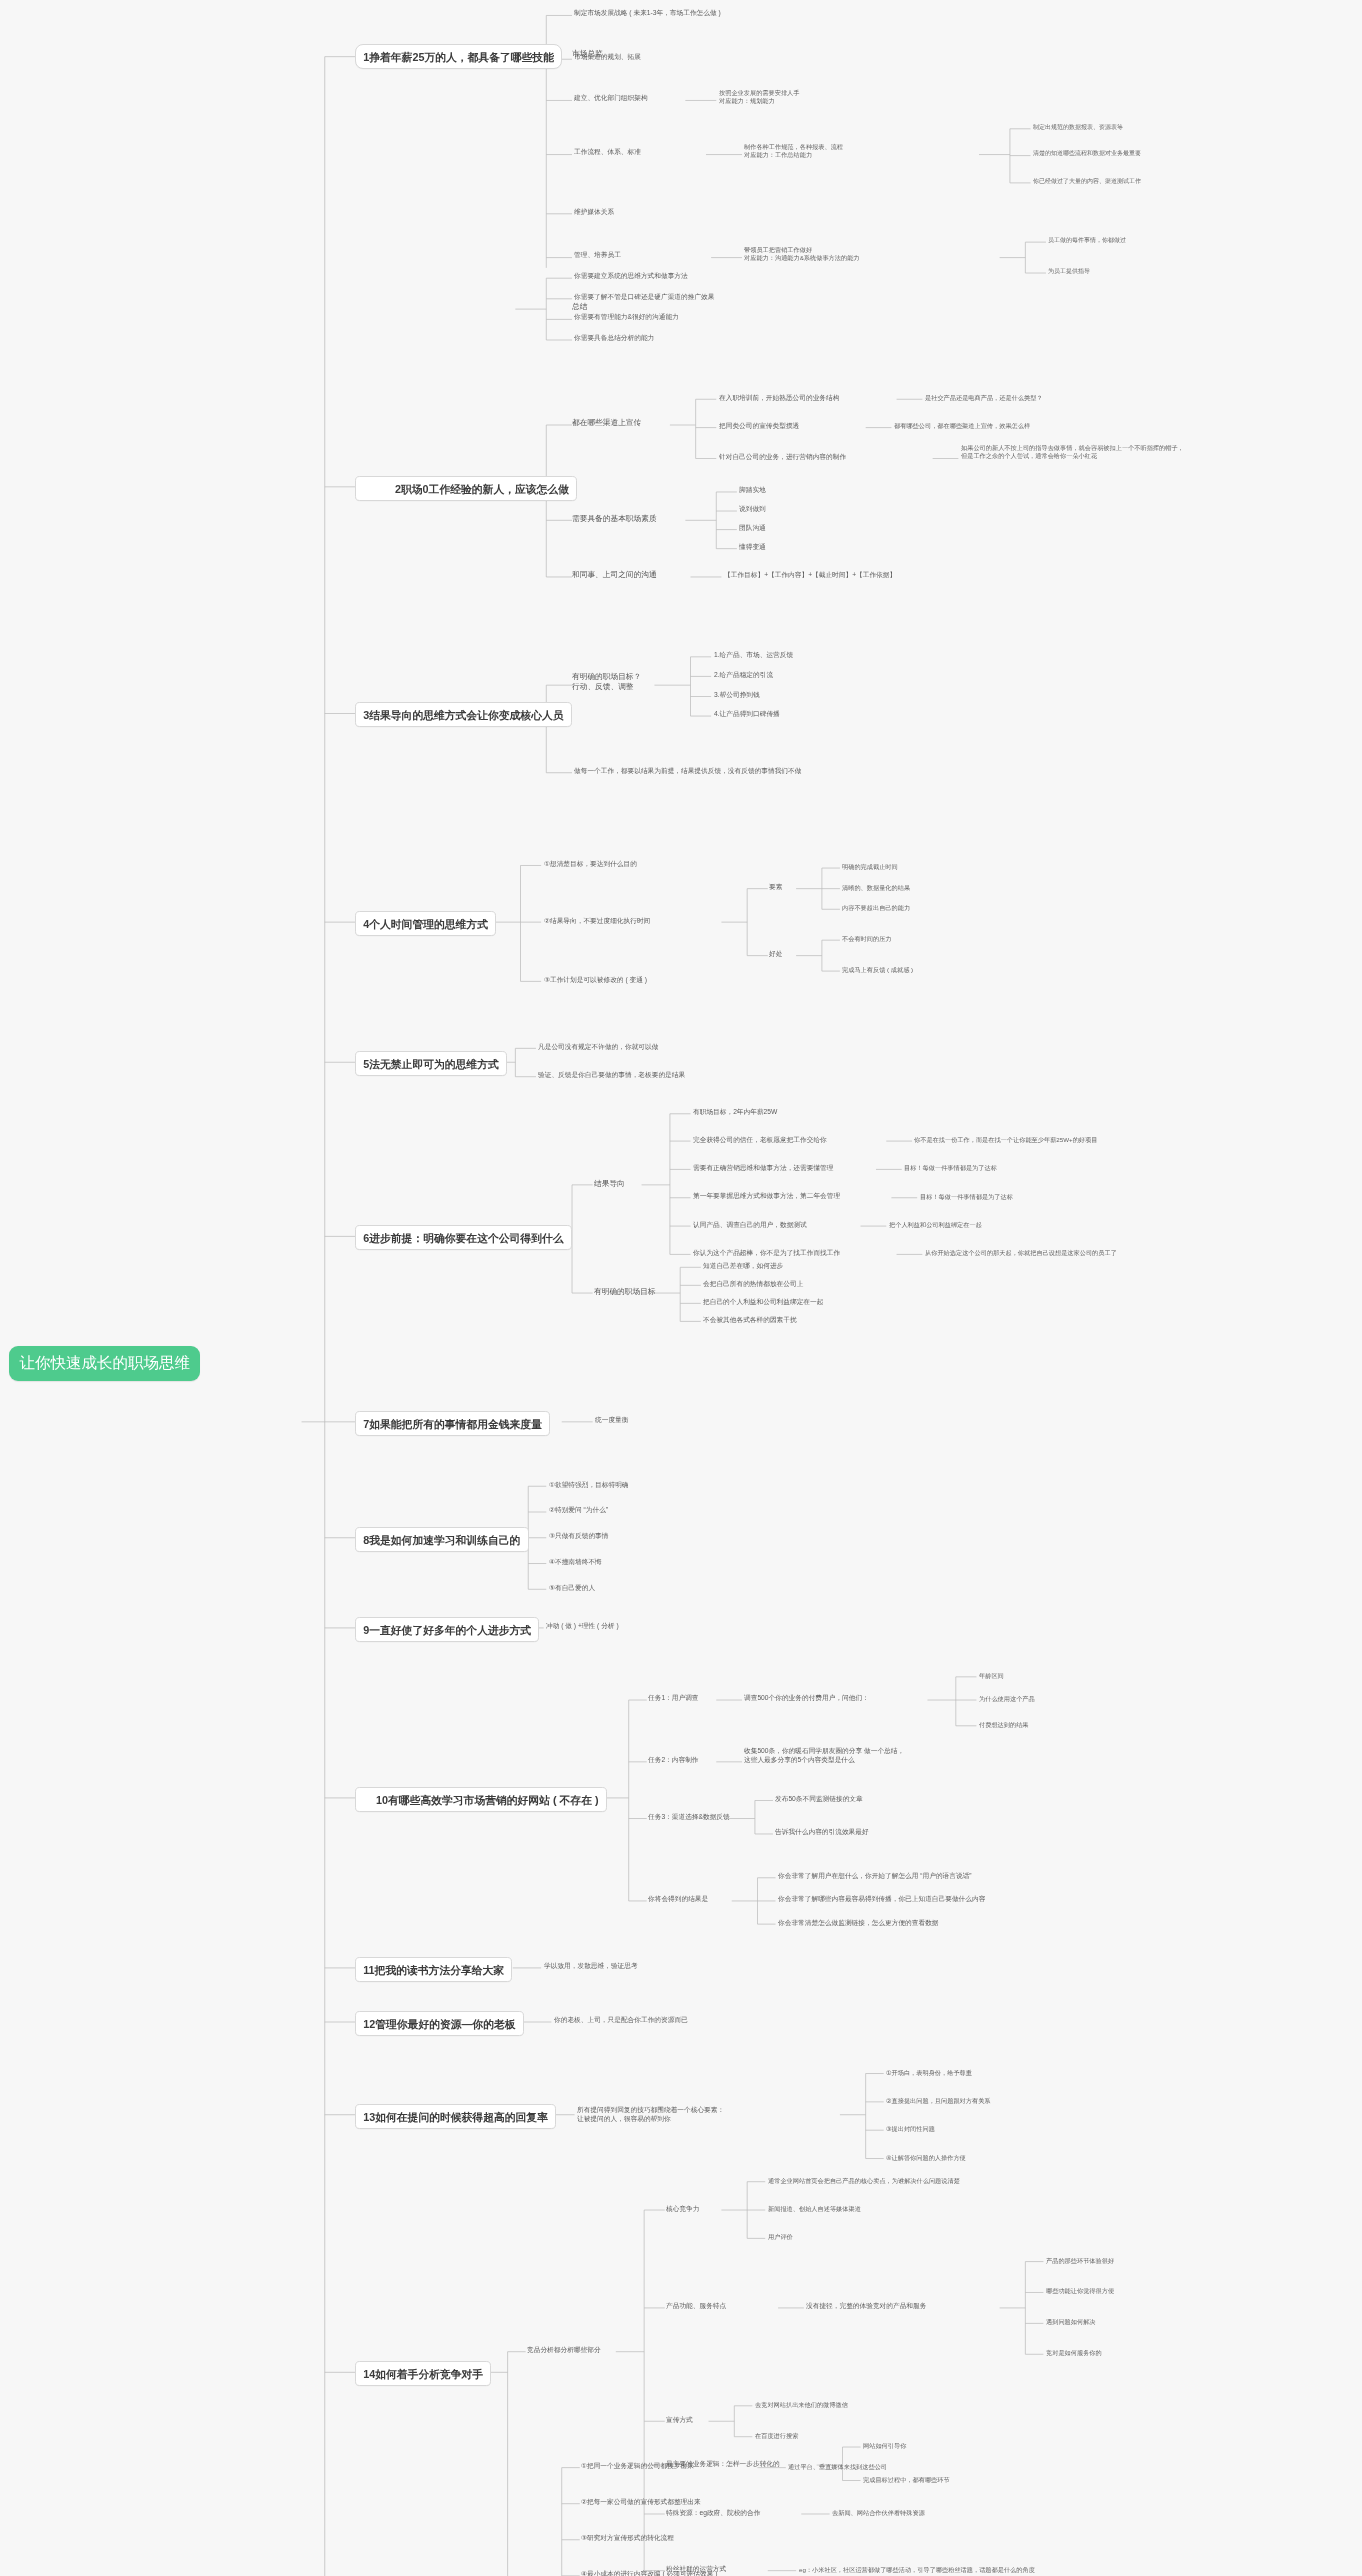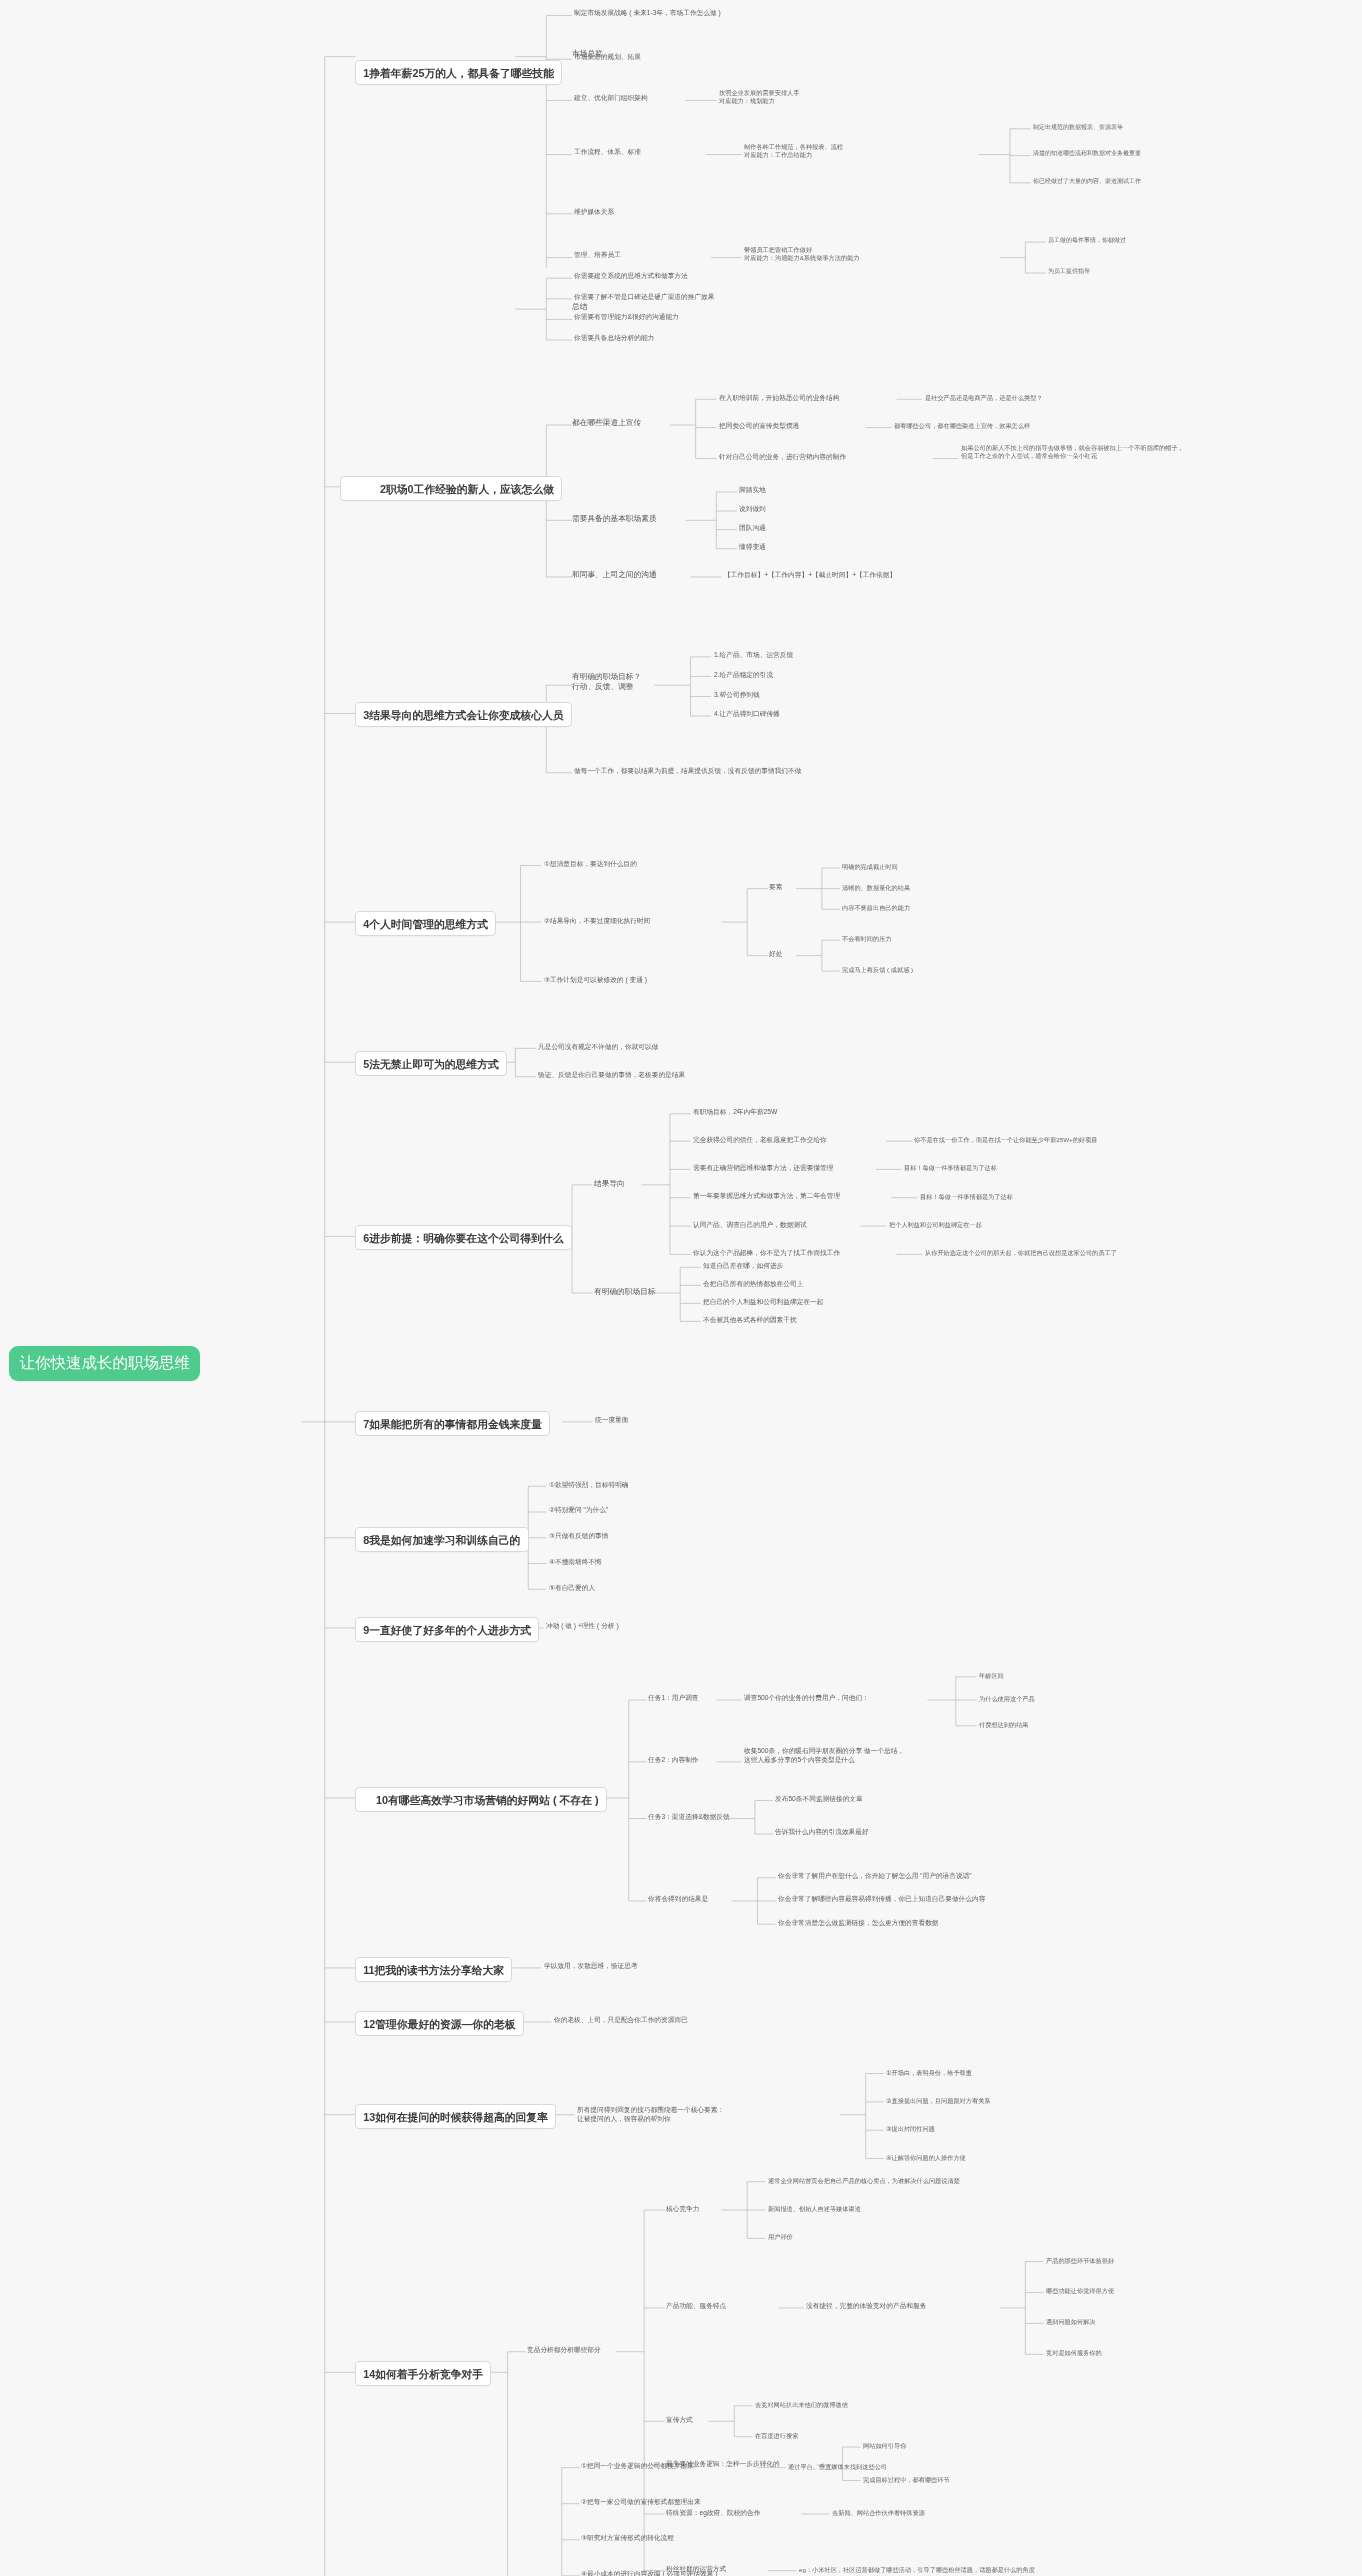--- a/index.html
+++ b/index.html
@@ -256,21 +256,21 @@
       <path d="M1190,5280 L1230,5280"></path>
       <path d="M1230,5160 L1230,5405"></path>
       <path d="M1230,5160 L1265,5160"></path>
         <path d="M1230,5285 L1265,5285"></path>
         <path d="M1230,5405 L1265,5405"></path>
     </g>
   </svg>
 
   <div class="node root" style="left:9.3px;top:1346px;border-radius:9px;">让你快速成长的职场思维</div>
 
-  <div class="node topic" style="left:355px;top:60px;">1挣着年薪25万的人，都具备了哪些技能</div>
+  <div class="node topic" style="left:355px;top:44px;border-radius:8px;">1挣着年薪25万的人，都具备了哪些技能</div>
   <div class="node t2" style="left:572px;top:49px;">市场总监</div>
   <div class="node t3" style="left:574px;top:9.3px;">制定市场发展战略 ( 未来1-3年，市场工作怎么做 )</div>
   <div class="node t3" style="left:574px;top:53px;">市场渠道的规划、拓展</div>
   <div class="node t3" style="left:574px;top:94px;">建立、优化部门组织架构</div>
   <div class="node t4" style="left:719px;top:89px;">按照企业发展的需要安排人手
 对应能力：规划能力</div>
   <div class="node t3" style="left:574px;top:148px;">工作流程、体系、标准</div>
   <div class="node t4" style="left:744px;top:143px;">制作各种工作规范，各种报表、流程
 对应能力：工作总结能力</div>
   <div class="node t5" style="left:1033px;top:124px;">制定出规范的数据报表、资源表等</div>
@@ -282,21 +282,21 @@
 对应能力：沟通能力&amp;系统做事方法的能力</div>
   <div class="node t5" style="left:1048px;top:237px;">员工做的每件事情，你都做过</div>
   <div class="node t5" style="left:1048px;top:268px;">为员工提供指导</div>
 
   <div class="node t2" style="left:572px;top:302px;">总结</div>
   <div class="node t3" style="left:574px;top:272px;">你需要建立系统的思维方式和做事方法</div>
   <div class="node t3" style="left:574px;top:293px;">你需要了解不管是口碑还是硬广渠道的推广效果</div>
   <div class="node t3" style="left:574px;top:313px;">你需要有管理能力&amp;很好的沟通能力</div>
   <div class="node t3" style="left:574px;top:334px;">你需要具备总结分析的能力</div>
 
-  <div class="node topic" style="left:340px;top:476px;padding-left:39px;">2职场0工作经验的新人，应该怎么做</div>
+  <div class="node topic" style="left:355px;top:476px;padding-left:39px;">2职场0工作经验的新人，应该怎么做</div>
   <div class="node t2" style="left:572px;top:418px;">都在哪些渠道上宣传</div>
   <div class="node t3" style="left:719px;top:394px;">在入职培训前，开始熟悉公司的业务结构</div>
   <div class="node t4" style="left:925px;top:394px;">是社交产品还是电商产品，还是什么类型？</div>
   <div class="node t3" style="left:719px;top:422px;">把同类公司的宣传类型摸透</div>
   <div class="node t4" style="left:894px;top:422px;">都有哪些公司，都在哪些渠道上宣传，效果怎么样</div>
   <div class="node t3" style="left:719px;top:453px;">针对自己公司的业务，进行营销内容的制作</div>
   <div class="node t4" style="left:961px;top:444px;">如果公司的新人不按上司的指导去做事情，就会容易被扣上一个不听指挥的帽子，
 但是工作之余的个人尝试，通常会给你一朵小红花</div>
 
   <div class="node t2" style="left:572px;top:514px;">需要具备的基本职场素质</div>

